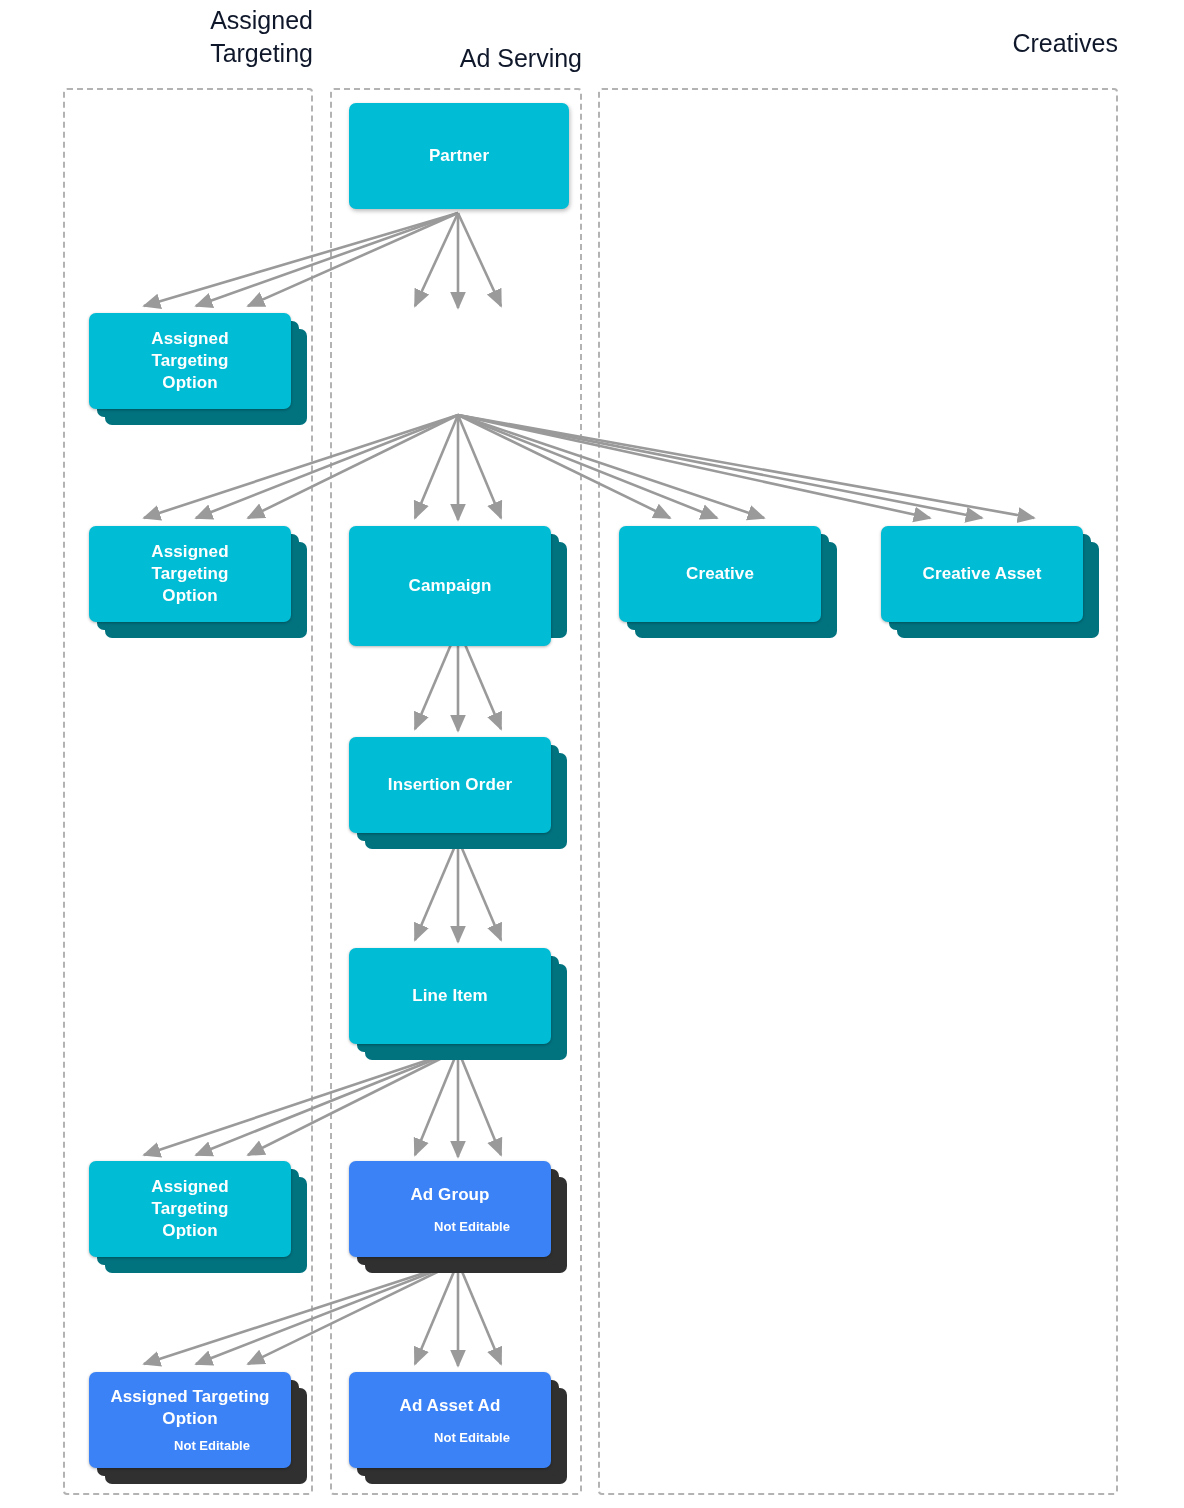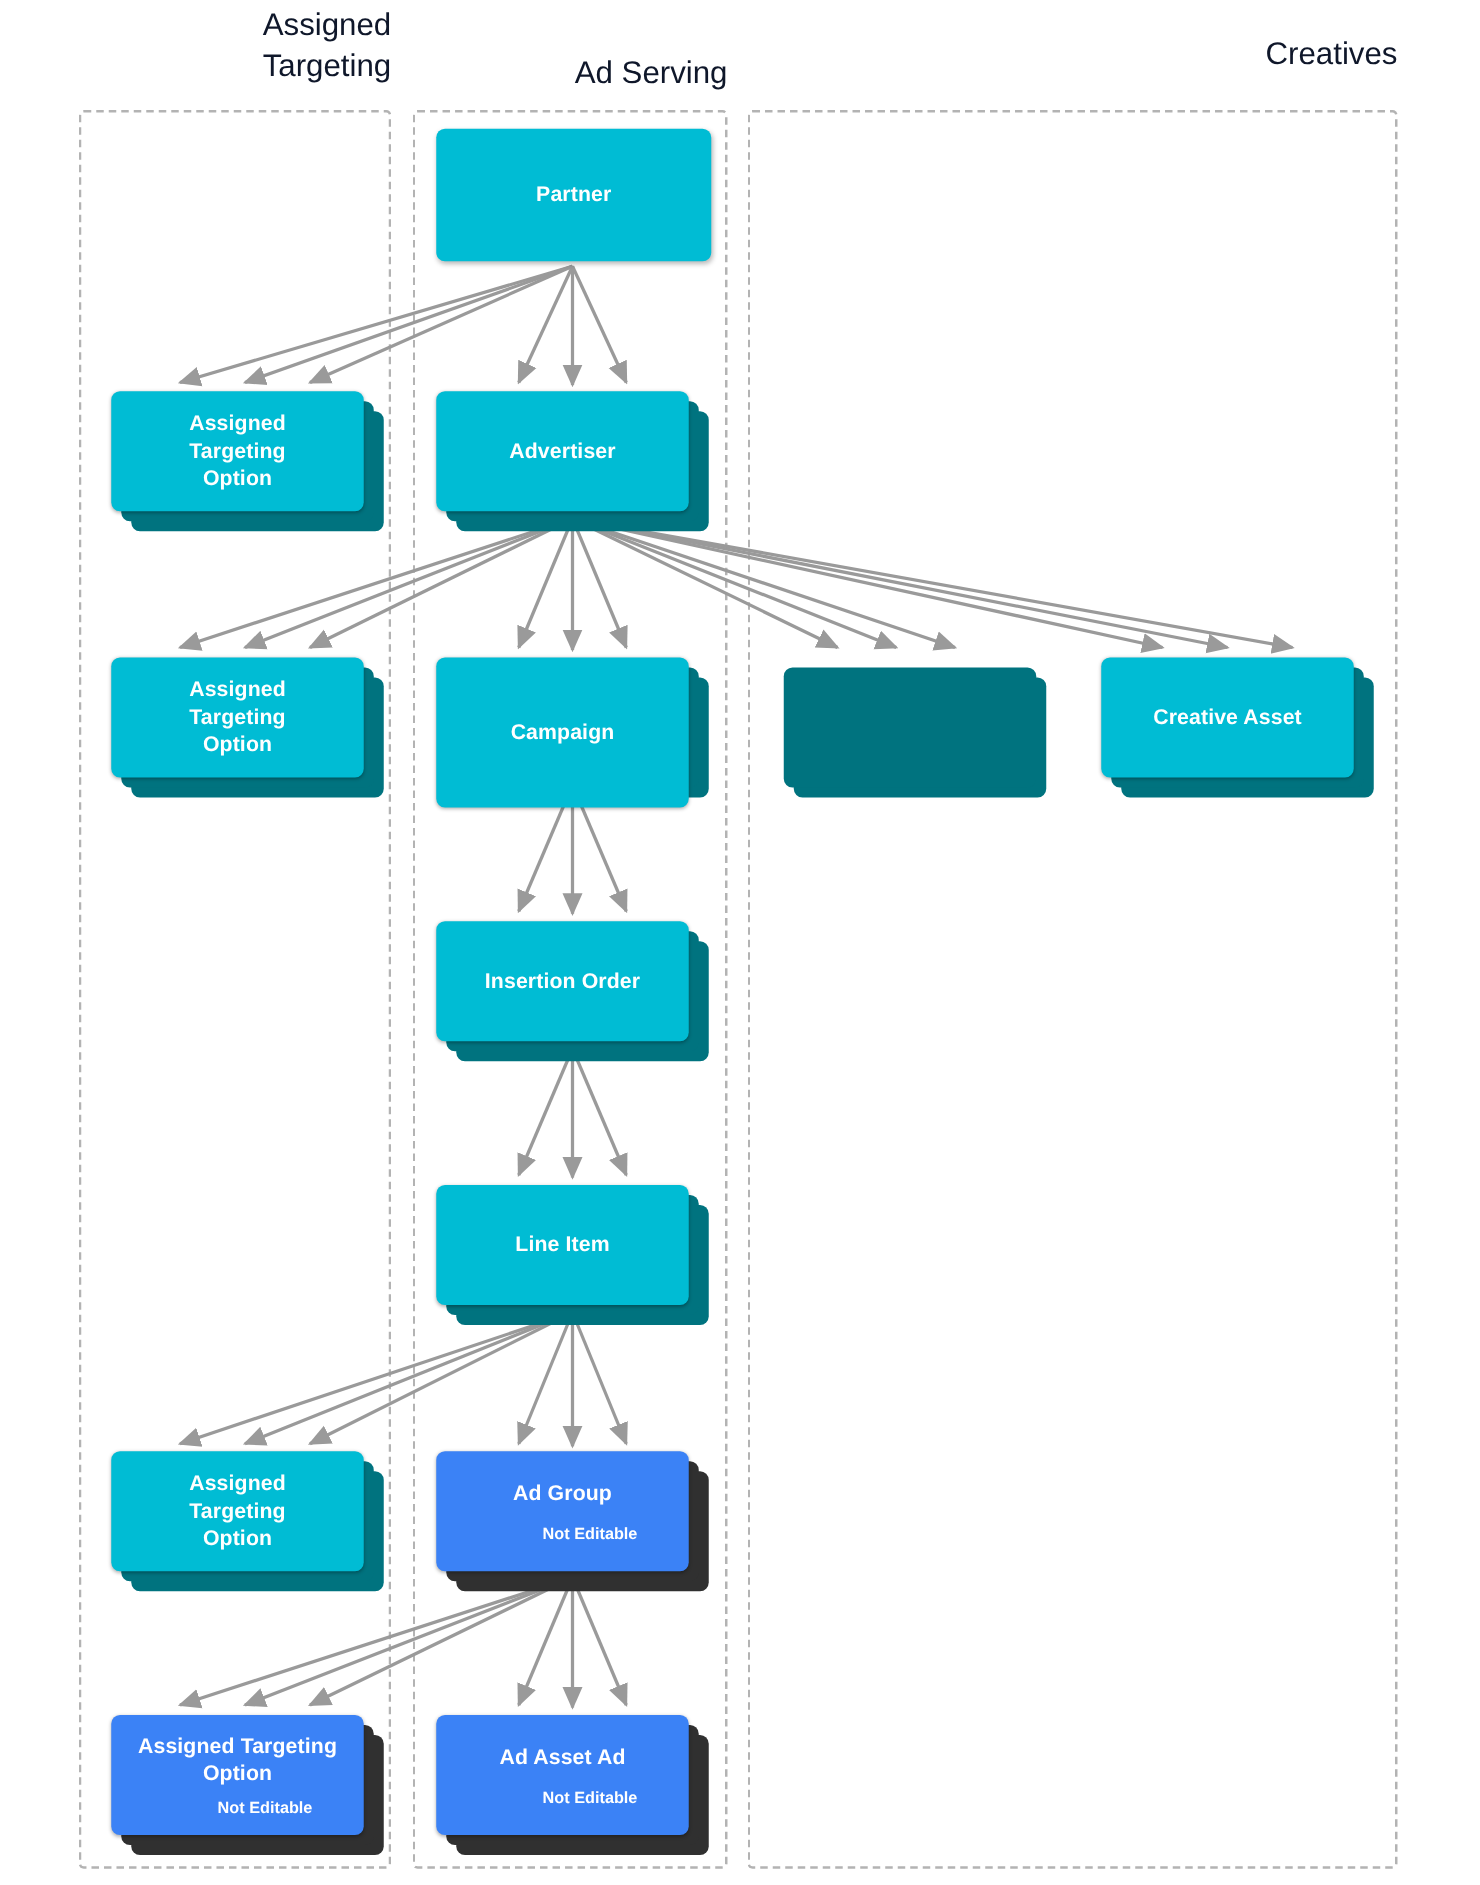--- a/index.html
+++ b/index.html
@@ -146,47 +146,43 @@
   </div>
 
   <div class="node" style="left:89px; top:313px; width:220px; height:115px;">
     <div class="layer teal-back" style="left:16px; top:16px; width:202px; height:96px;"></div>
     <div class="layer teal-back" style="left:8px;  top:8px;  width:202px; height:96px;"></div>
     <div class="card teal-front" style="left:0; top:0; width:202px; height:96px;">
       <div class="title" style="white-space:normal; max-width:110px;">Assigned Targeting Option</div>
     </div>
   </div>
 
-  <div class="node" style="left:349px; top:313px; width:225px; height:115px;">
-    <div class="layer teal-back" style="left:16px; top:16px; width:202px; height:96px;"></div>
-    <div class="layer teal-back" style="left:8px;  top:8px;  width:202px; height:96px;"></div>
-    <div class="card teal-front" style="left:0; top:0; width:202px; height:96px;">
-      <div class="title">Advertiser</div>
-    </div>
-  </div>
 
   <div class="node" style="left:89px; top:526px; width:220px; height:115px;">
     <div class="layer teal-back" style="left:16px; top:16px; width:202px; height:96px;"></div>
     <div class="layer teal-back" style="left:8px;  top:8px;  width:202px; height:96px;"></div>
     <div class="card teal-front" style="left:0; top:0; width:202px; height:96px;">
       <div class="title" style="white-space:normal; max-width:110px;">Assigned Targeting Option</div>
     </div>
   </div>
 
   <div class="node" style="left:349px; top:526px; width:225px; height:115px;">
     <div class="layer teal-back" style="left:16px; top:16px; width:202px; height:96px;"></div>
     <div class="layer teal-back" style="left:8px;  top:8px;  width:202px; height:96px;"></div>
     <div class="card teal-front" style="left:0; top:0; width:202px; height:120px;justify-content:center;">
       <div class="title">Campaign</div>
     </div>
   </div>
 
   <div class="node" style="left:619px; top:526px; width:225px; height:115px;">
     <div class="layer teal-back" style="left:16px; top:16px; width:202px; height:96px;"></div>
     <div class="layer teal-back" style="left:8px;  top:8px;  width:202px; height:96px;"></div>
+    <div class="card teal-front" style="left:0; top:0; width:202px; height:96px;">
+      <div class="title">Creative</div>
+    </div>
   </div>
 
   <div class="node" style="left:349px; top:737px; width:225px; height:115px;">
     <div class="layer teal-back" style="left:16px; top:16px; width:202px; height:96px;"></div>
     <div class="layer teal-back" style="left:8px;  top:8px;  width:202px; height:96px;"></div>
     <div class="card teal-front" style="left:0; top:0; width:202px; height:96px;">
       <div class="title">Insertion Order</div>
     </div>
   </div>
 

